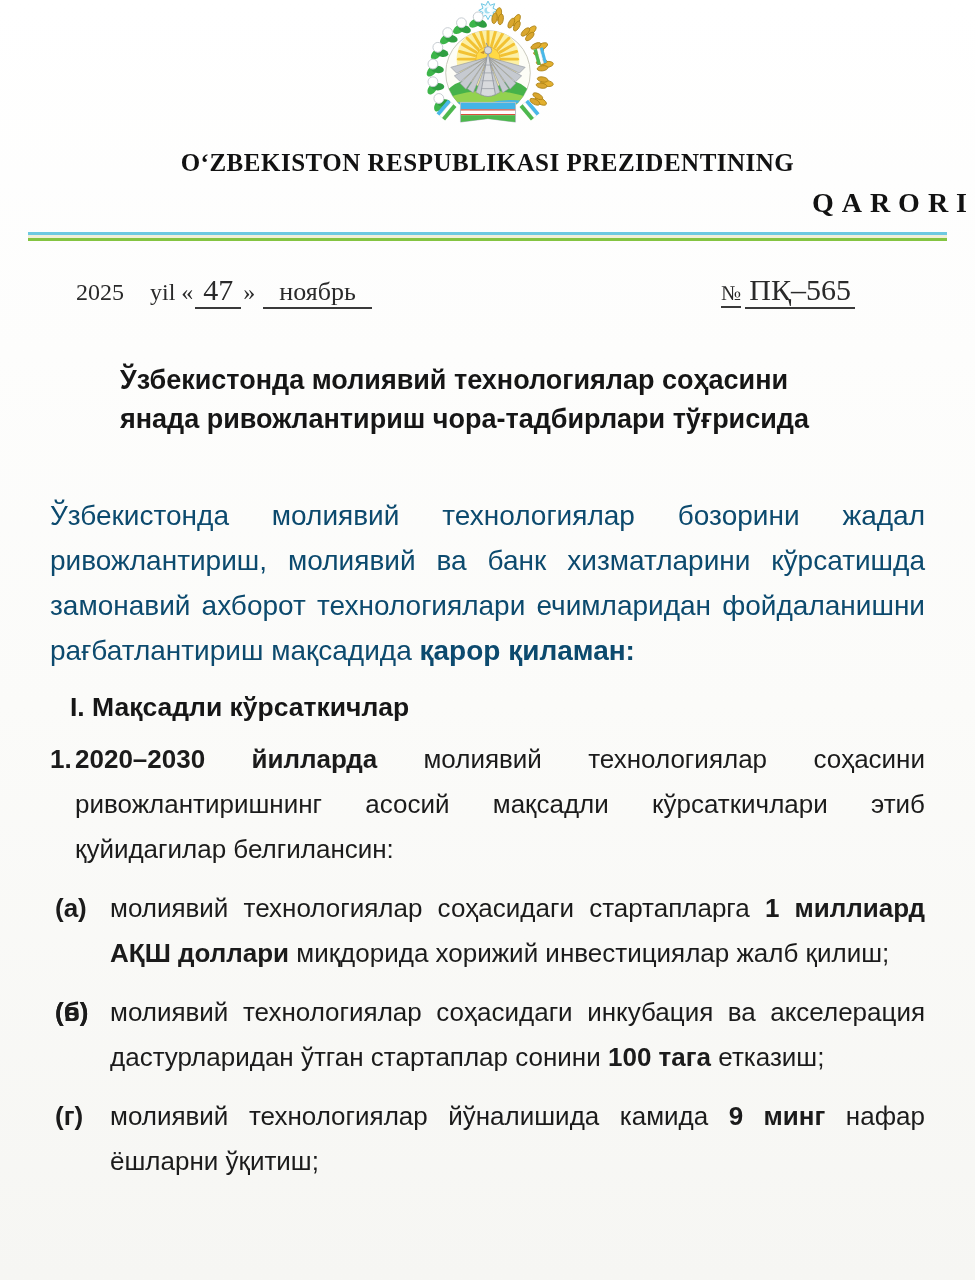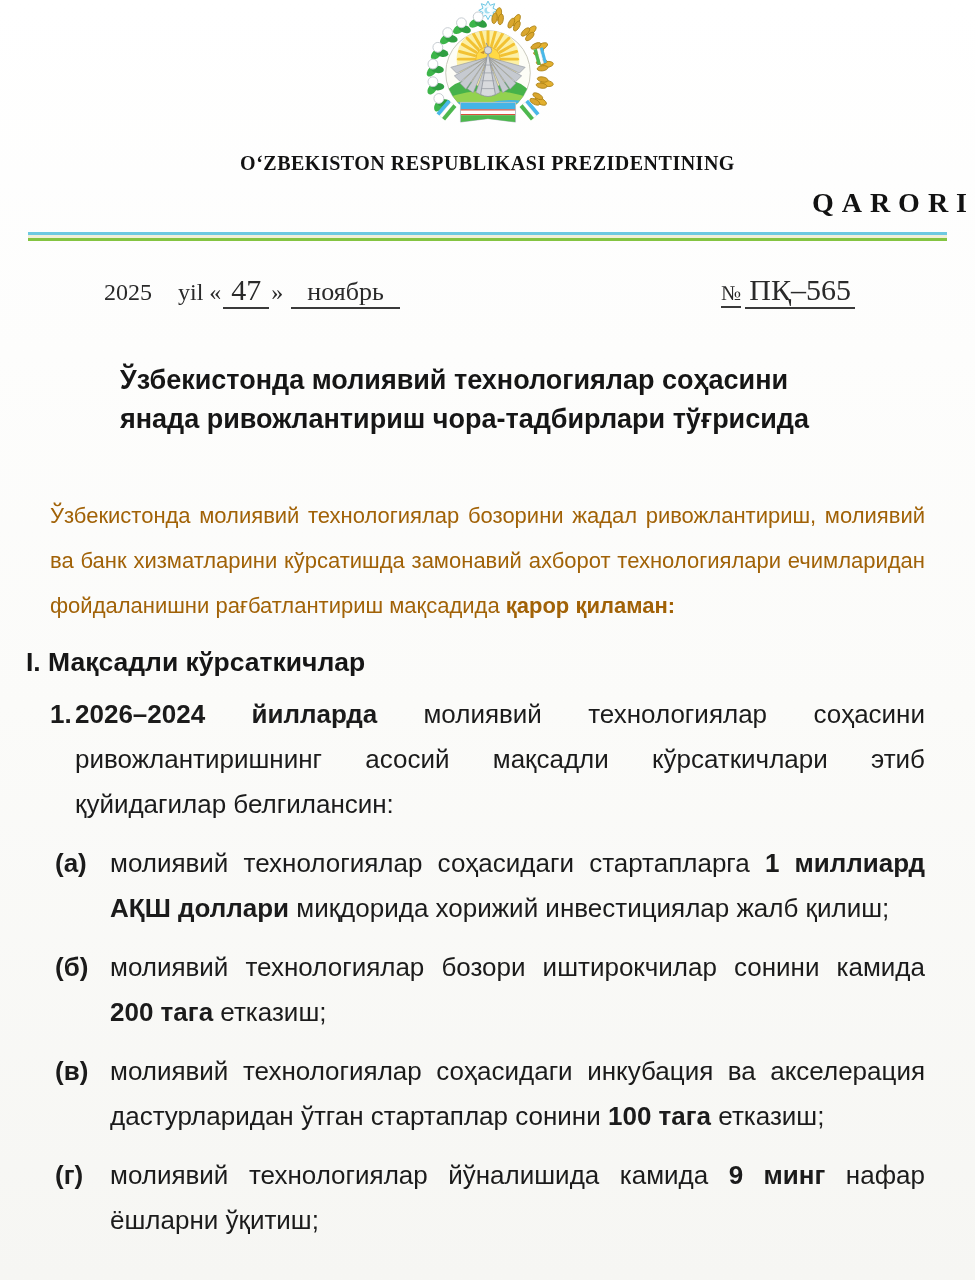--- a/index.html
+++ b/index.html
@@ -8,61 +8,61 @@
     background:linear-gradient(180deg,#ffffff 0%,#fbfbf9 55%,#f6f6f3 100%);
     font-family:"Liberation Sans",sans-serif;
     color:#1d1d1d;
     -webkit-font-smoothing:antialiased;
   }
   .page{position:relative;width:975px;height:1280px;overflow:hidden;}
   .emblem{display:block;margin:0 auto;width:236px;height:134px;}
   .org-name{
     margin-top:12px;text-align:center;
     font-family:"Liberation Serif",serif;font-weight:700;
-    font-size:20px;line-height:34px;color:#121212;letter-spacing:.5px;
+    font-size:25px;line-height:34px;color:#121212;letter-spacing:.5px;
   }
   .doc-type{
     margin-top:7px;text-align:right;
     font-family:"Liberation Serif",serif;font-weight:700;
     font-size:28px;line-height:32px;color:#121212;letter-spacing:8px;
   }
   .rule{
     margin:13px 28px 0 28px;height:3px;
     border-top:3px solid #6ec9e0;
     border-bottom:3px solid #84c441;
     background:#f1efd8;
   }
   .date-row{
     display:flex;justify-content:space-between;align-items:baseline;
     margin:32px 120px 0 76px;
     font-family:"Liberation Serif",serif;font-size:24px;color:#2a2a2a;
   }
-  .date-left{display:flex;align-items:baseline;white-space:pre;margin-left:28px;}
+  .date-left{display:flex;align-items:baseline;white-space:pre;}
   .date-year{margin-right:26px;}
   .date-day{
     font-size:30px;border-bottom:2px solid #3a3a3a;
     padding:0 8px;margin:0 2px;
   }
   .date-month{
     font-size:26px;border-bottom:2px solid #3a3a3a;
     padding:0 16px;margin-left:8px;
   }
   .doc-no{display:flex;align-items:baseline;}
   .doc-no-symbol{font-size:21px;margin-right:4px;border-bottom:2px solid #3a3a3a;}
   .doc-no-value{font-size:30px;border-bottom:2px solid #3a3a3a;padding:0 4px;}
   .doc-title{
     margin:52px 120px 0 120px;
     font-weight:700;font-size:27px;line-height:39px;color:#161616;
   }
   .intro{
     margin:54px 50px 0 50px;
-    font-size:22px;line-height:45px;text-align:justify;color:#a16207;
+    font-size:28px;line-height:45px;text-align:justify;color:#0c4a6e;
   }
   .section-heading{
-    margin:14px 50px 0 26px;
+    margin:14px 50px 0 70px;
     font-weight:700;font-size:26.5px;line-height:40px;color:#161616;
   }
   .item{
     position:relative;text-align:justify;
     font-size:26px;line-height:45px;color:#1b1b1b;
   }
   .item .marker{position:absolute;left:0;top:0;font-weight:700;}
   .item-num{margin:10px 50px 0 50px;padding-left:25px;}
   .item-letter{margin:14px 50px 0 55px;padding-left:55px;}
   .b{font-weight:700;}
@@ -254,31 +254,30 @@
     <div>Ўзбекистонда молиявий технологиялар соҳасини</div>
     <div>янада ривожлантириш чора-тадбирлари тўғрисида</div>
   </div>
 
   <p class="intro"><span>Ўзбекистонда молиявий технологиялар бозорини жадал ривожлантириш, молиявий ва банк хизматларини кўрсатишда замонавий ахборот технологиялари ечимларидан фойдаланишни рағбатлантириш мақсадида </span><span class="b">қарор қиламан:</span></p>
 
   <div class="section-heading">I. Мақсадли кўрсаткичлар</div>
 
   <div class="item item-num">
     <span class="marker">1.</span>
-    <span><span class="b">2026–2024 йилларда</span><span> молиявий технологиялар соҳасини ривожлантиришнинг асосий мақсадли кўрсаткичлари этиб қуйидагилар белгилансин:</span></span>
+    <span><span class="b">2020–2030 йилларда</span><span> молиявий технологиялар соҳасини ривожлантиришнинг асосий мақсадли кўрсаткичлари этиб қуйидагилар белгилансин:</span></span>
   </div>
 
   <div class="item item-letter">
     <span class="marker">(а)</span>
     <span><span>молиявий технологиялар соҳасидаги стартапларга </span><span class="b">1 миллиард АҚШ доллари</span><span> миқдорида хорижий инвестициялар жалб қилиш;</span></span>
   </div>
 
   <div class="item item-letter">
     <span class="marker">(б)</span>
-    <span><span>молиявий технологиялар бозори иштирокчилар сонини камида </span><span class="b">200 тага</span><span> етказиш;</span></span>
   </div>
 
   <div class="item item-letter">
     <span class="marker">(в)</span>
     <span><span>молиявий технологиялар соҳасидаги инкубация ва акселерация дастурларидан ўтган стартаплар сонини </span><span class="b">100 тага</span><span> етказиш;</span></span>
   </div>
 
   <div class="item item-letter">
     <span class="marker">(г)</span>
     <span><span>молиявий технологиялар йўналишида камида </span><span class="b">9 минг</span><span> нафар ёшларни ўқитиш;</span></span>

